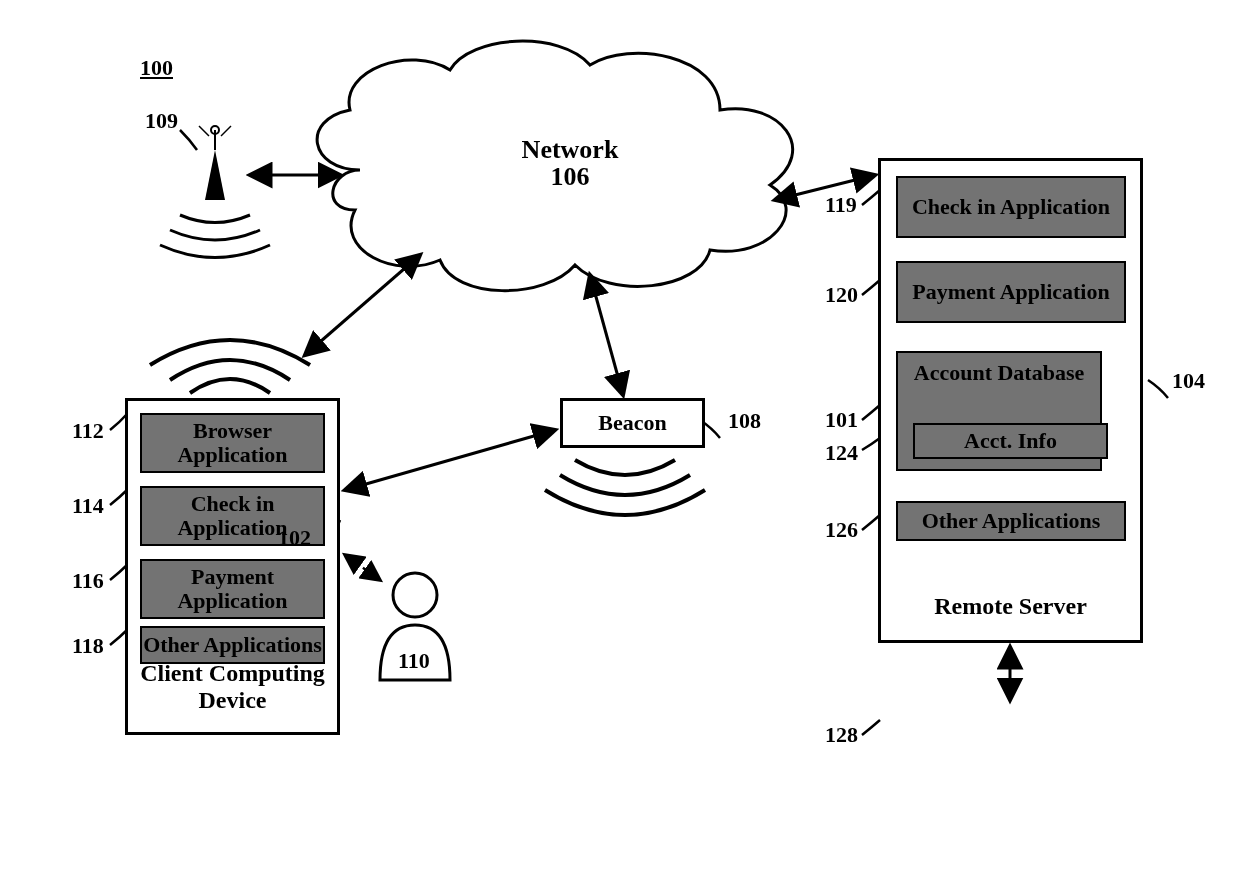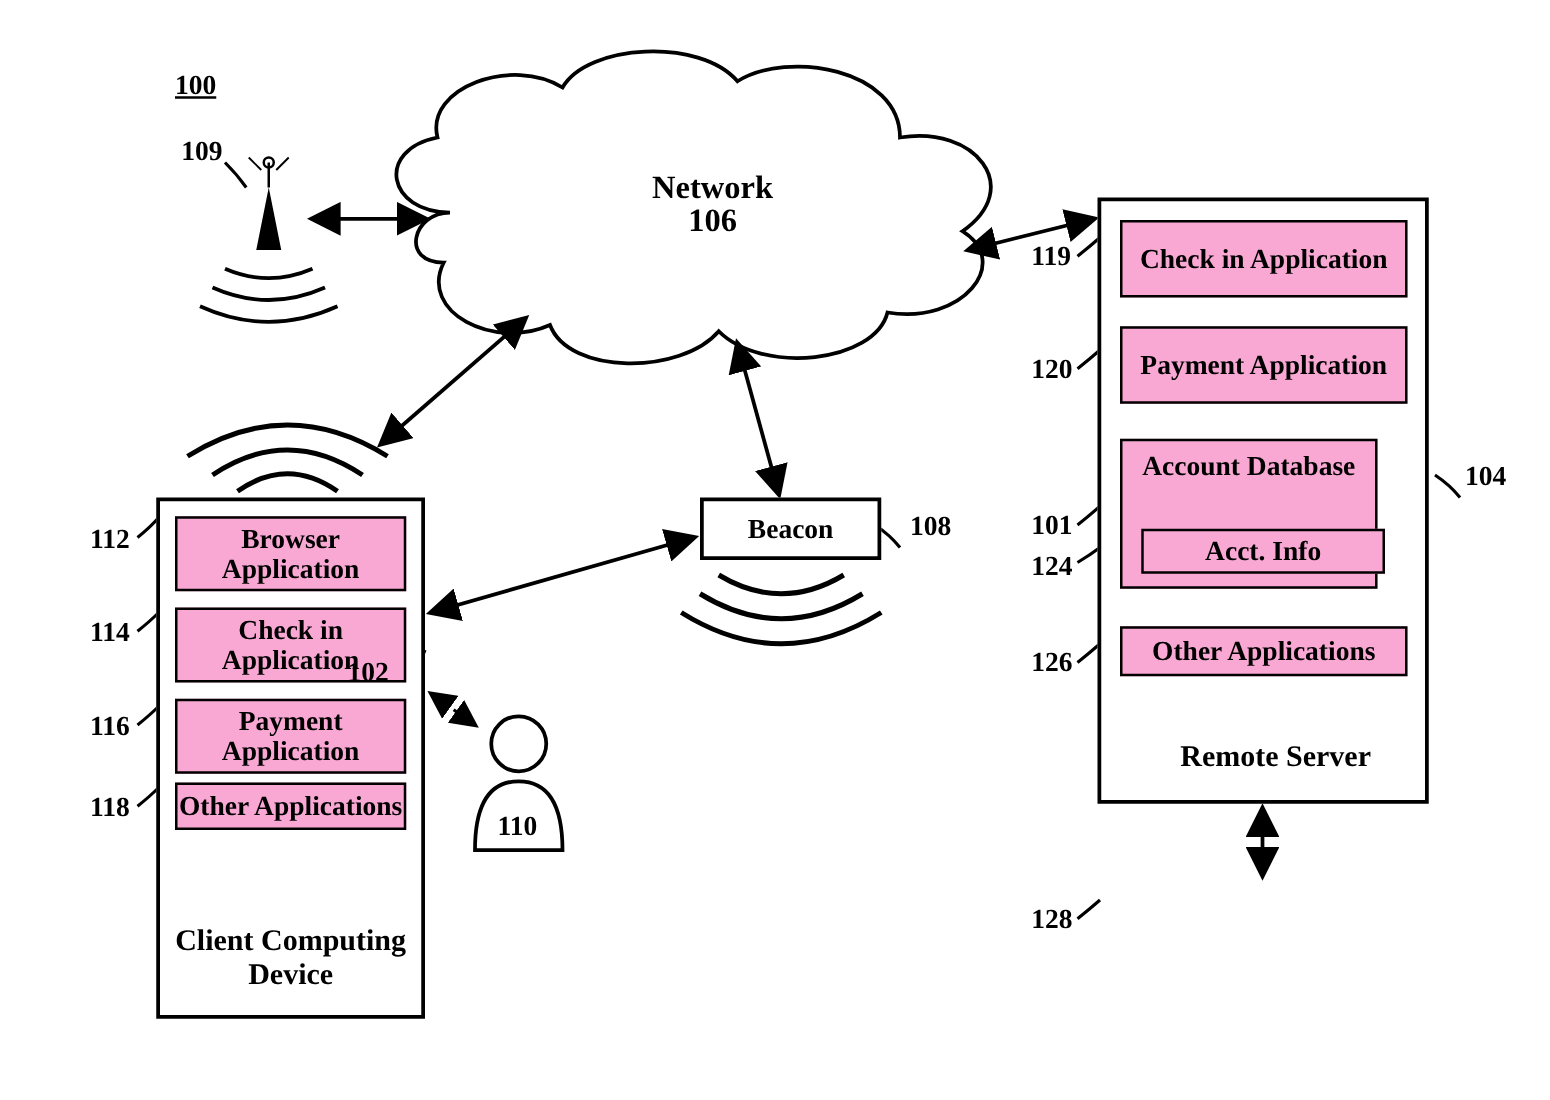--- a/index.html
+++ b/index.html
@@ -18,21 +18,21 @@
   .box {
     position: absolute;
     border: 3px solid #000;
     background: #fff;
     box-sizing: border-box;
     text-align: center;
   }
   .inner-box {
     position: absolute;
     border: 2px solid #000;
-    background: #f9a8d4;
+    background: #737373;
     box-sizing: border-box;
     text-align: center;
     font-size: 22px;
     font-weight: bold;
     display: flex;
     align-items: center;
     justify-content: center;
     line-height: 1.1;
   }
   .label {
@@ -156,21 +156,21 @@
 
       <path d="M 862 735 Q 872 727 880 720"></path>
     </g>
   </svg>
 
   <div class="label" style="left:510px; top:135px; width:120px;">Network</div>
   <div class="label" style="left:510px; top:162px; width:120px;">106</div>
 
   <div class="reflabel" style="left:145px; top:108px;">109</div>
 
-  <div class="box" style="left:125px; top:398px; width:215px; height:417px;padding-left:20px;">
+  <div class="box" style="left:125px; top:398px; width:215px; height:337px;padding-left:20px;">
     <div class="inner-box" style="left:12px; top:12px;  width:185px; height:60px;">Browser Application</div>
     <div class="inner-box" style="left:12px; top:85px;  width:185px; height:60px;">Check in Application</div>
     <div class="inner-box" style="left:12px; top:158px; width:185px; height:60px;">Payment Application</div>
     <div class="inner-box" style="left:12px; top:225px; width:185px; height:38px;">Other Applications</div>
     <div class="block-title" style="bottom:18px; left:0;">Client Computing Device</div>
   </div>
   <div class="reflabel" style="left:278px; top:525px;">102</div>
   <div class="reflabel" style="left:72px;  top:418px;">112</div>
   <div class="reflabel" style="left:72px;  top:493px;">114</div>
   <div class="reflabel" style="left:72px;  top:568px;">116</div>
@@ -184,21 +184,21 @@
   <div class="box" style="left:878px; top:158px; width:265px; height:485px;">
     <div class="inner-box" style="left:15px; top:15px;  width:230px; height:62px;">Check in Application</div>
     <div class="inner-box" style="left:15px; top:100px; width:230px; height:62px;">Payment Application</div>
 
     <div class="inner-box" style="left:15px; top:190px; width:206px; height:120px; display:block;">
       <div style="position:absolute; top:8px; left:0; width:100%; font-size:22px; font-weight:bold; line-height:1.1;">Account Database</div>
       <div class="inner-box" style="left:15px; top:70px; width:195px; height:36px;">Acct. Info</div>
     </div>
 
     <div class="inner-box" style="left:15px; top:340px; width:230px; height:40px;">Other Applications</div>
-    <div class="block-title" style="bottom:20px; left:0;margin-left:10px;">Remote Server</div>
+    <div class="block-title" style="bottom:20px; left:0;">Remote Server</div>
   </div>
   <div class="reflabel" style="left:1172px; top:368px;">104</div>
   <div class="reflabel" style="left:825px;  top:192px;">119</div>
   <div class="reflabel" style="left:825px;  top:282px;">120</div>
   <div class="reflabel" style="left:825px;  top:407px;">101</div>
   <div class="reflabel" style="left:825px;  top:440px;">124</div>
   <div class="reflabel" style="left:825px;  top:517px;">126</div>
 
   <div class="reflabel" style="left:825px; top:722px;">128</div>
 

